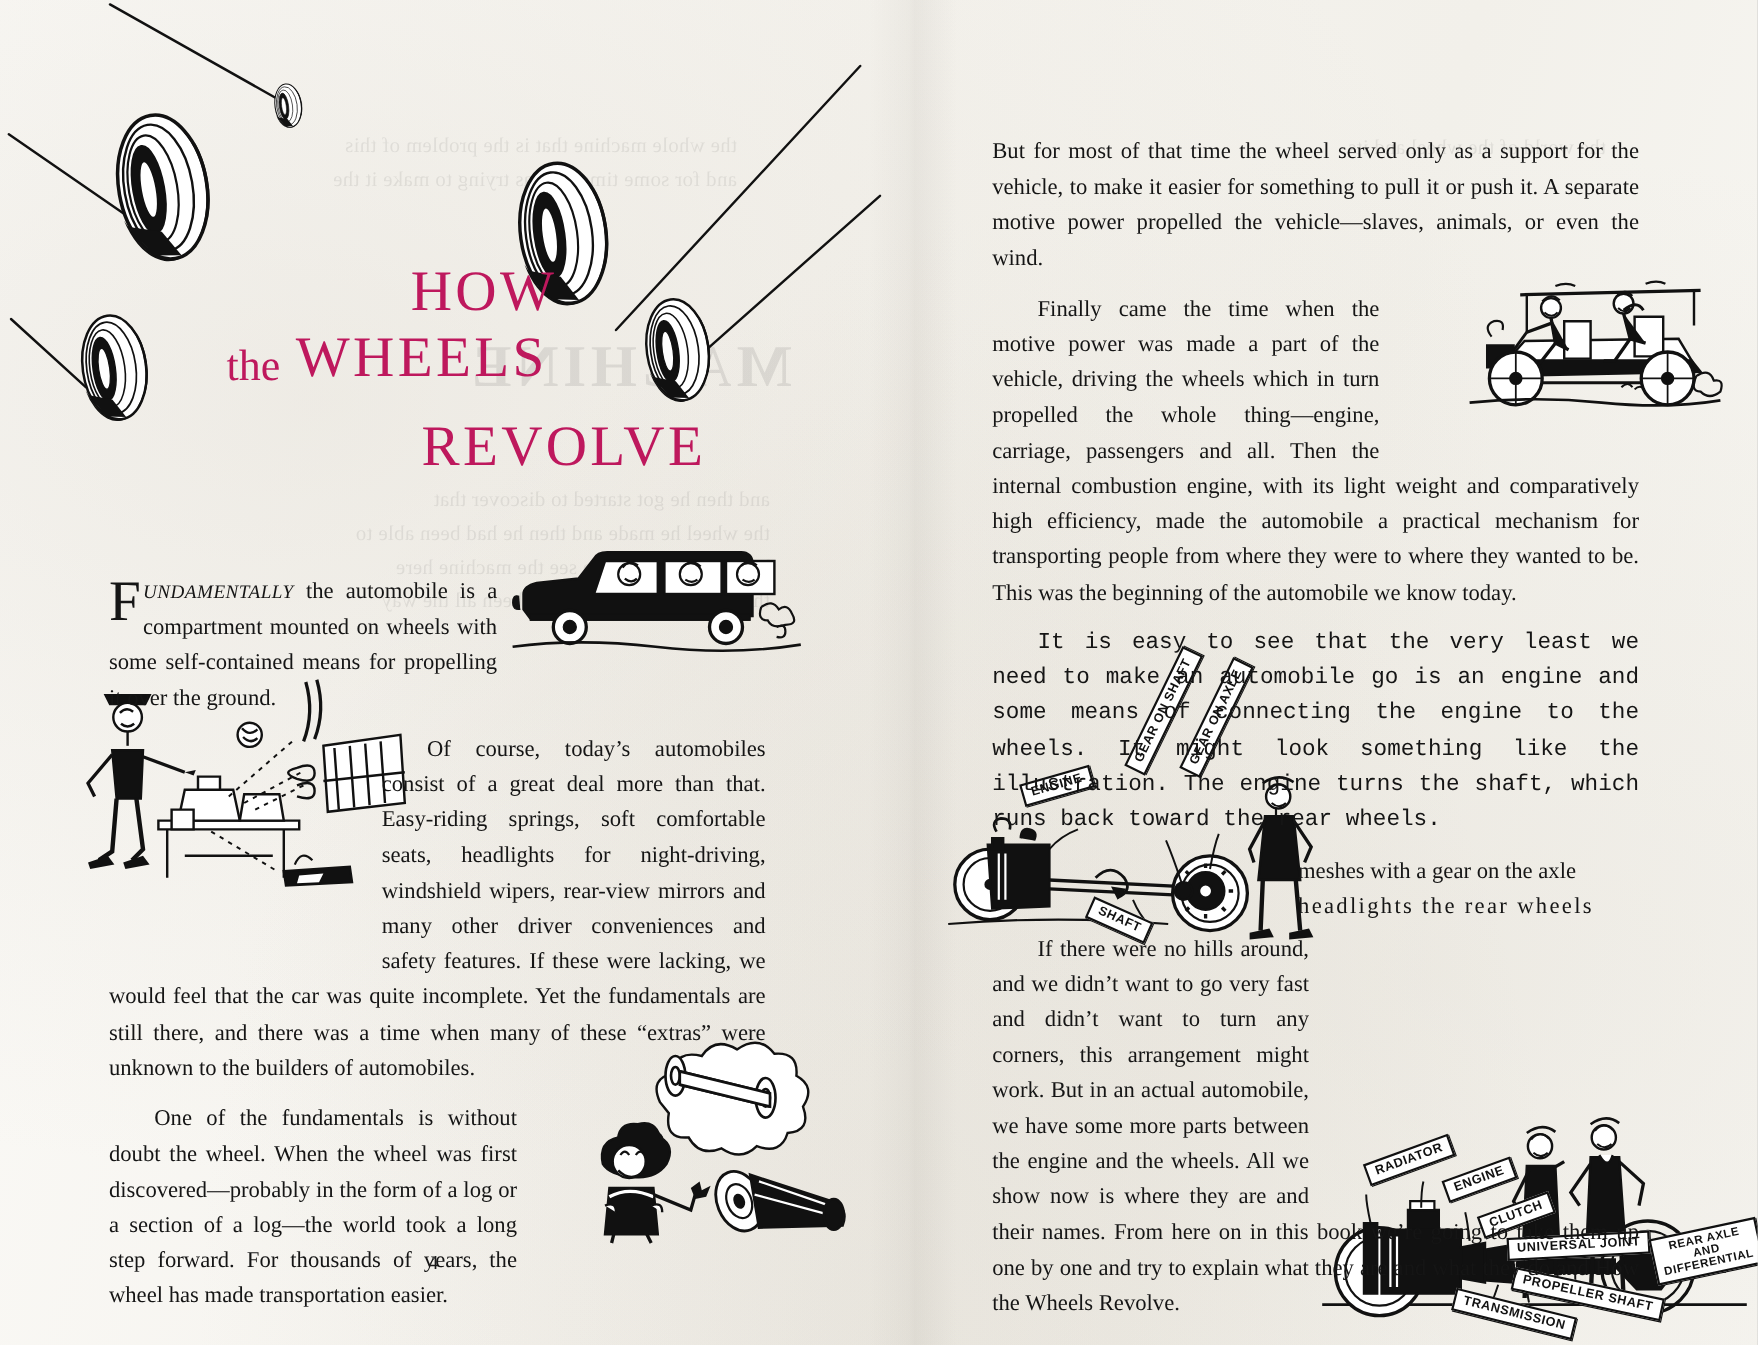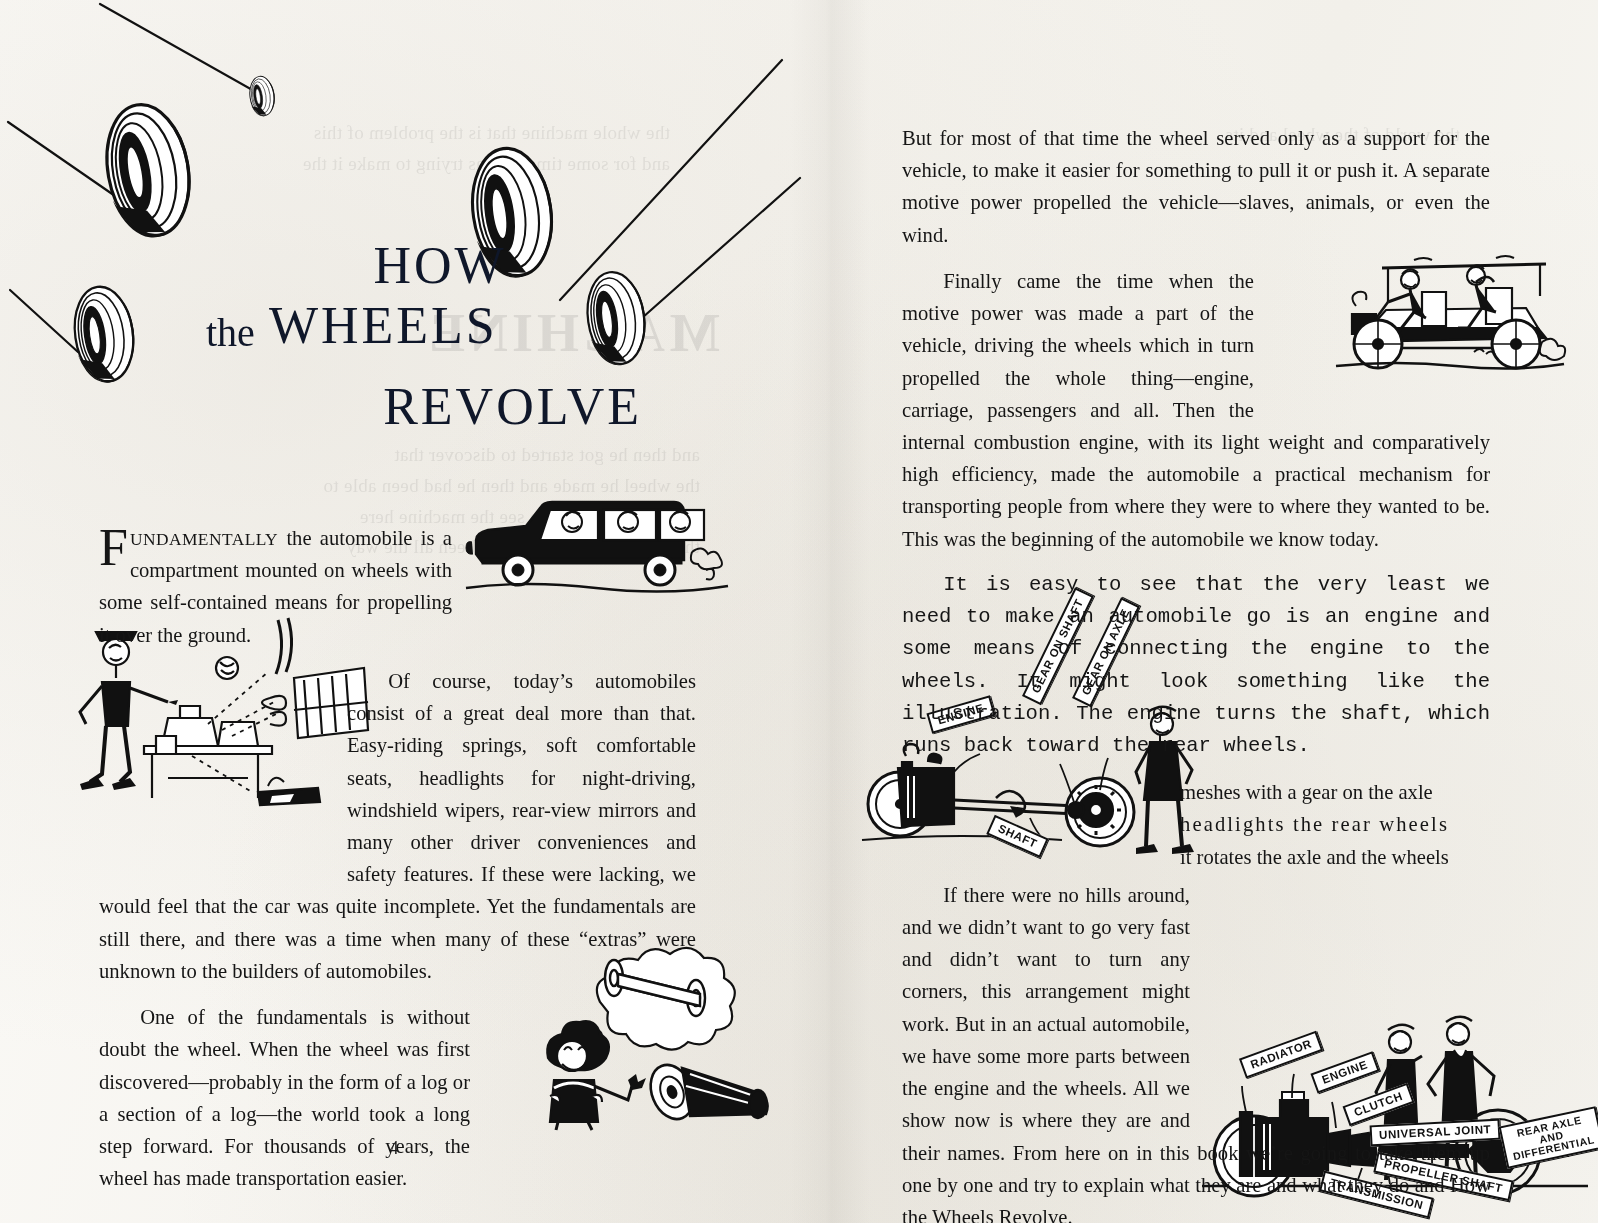--- a/index.html
+++ b/index.html
@@ -40,21 +40,21 @@
     font-family:"Liberation Serif",serif;
     line-height:1.62;font-size:19px;letter-spacing:.3px;
     pointer-events:none;user-select:none;white-space:pre-line;
   }
   .ghost.big{font-size:54px;font-weight:700;letter-spacing:4px;line-height:1.25;opacity:.10;}
 
   
   #headline{
     position:absolute;left:206px;top:236px;width:460px;z-index:6;
     font-family:"Liberation Serif","DejaVu Serif",serif;
-    color:#0f172a;
+    color:#be185d;
   }
   #headline .l{display:block;font-size:52px;line-height:1.16;letter-spacing:3px;}
   #headline .l1{text-align:center;padding-left:8px;}
   #headline .l2{text-align:left;}
   #headline .l3{text-align:right;padding-right:24px;margin-top:20px;}
   #headline .the{
     font-size:40px;letter-spacing:0px;padding-right:14px;
     position:relative;top:3px;
   }
 
@@ -72,21 +72,21 @@
   .col p{margin:14px;text-indent:2.0em;}
   .col p.noindent{text-indent:0;}
   .col p + p{margin-top:0px;font-family:Liberation Mono, monospace;}
 
   .dropcap{
     float:left;
     font-size:52px;line-height:.86;
     padding:2px 2px 0 0;margin-top:2px;
     font-family:"Liberation Serif",serif;
   }
-  .smallcaps{font-size:17.4px;letter-spacing:.45px;}
+  .smallcaps{font-size:17.4px;letter-spacing:.45px;font-style:italic;}
   .tracked{letter-spacing:2.1px;}
 
   
   .shape{float:right;height:1px;}
 
   #pagenum{
     position:absolute;left:374px;top:1138px;width:40px;text-align:center;
     font-size:18px;z-index:6;color:#1a1a1a;
   }
 
@@ -499,20 +499,19 @@
     <p class="noindent">But for most of that time the wheel served only as a support for the vehicle, to make it easier for something to pull it or push it. A separate motive power propelled the vehicle—slaves, animals, or even the wind.</p>
 
     <div class="shape" style="width:250px;height:158px;"></div>
     <p>Finally came the time when the motive power was made a part of the vehicle, driving the wheels which in turn propelled the whole thing—engine, carriage, passengers and all. Then the internal combustion engine, with its light weight and comparatively high efficiency, made the automobile a practical mechanism for transporting people from where they were to where they wanted to be. This was the beginning of the automobile we know today.</p>
 
     <p>It is easy to see that the very least we need to make an automobile go is an engine and some means of connecting the engine to the wheels. It might look something like the illustration. The engine turns the shaft, which runs back toward the rear wheels.</p>
 
     <div style="margin-left:292px;width:324px;text-indent:0;">
       <div>meshes with a gear on the axle</div>
       <div class="tracked">headlights the rear wheels</div>
-      <div>it rotates the axle and the wheels</div>
     </div>
 
     <div class="shape" style="width:314px;height:152px;margin-top:96px;"></div>
     <p style="margin-top:6px;">If there were no hills around, and we didn’t want to go very fast and didn’t want to turn any corners, this arrangement might work. But in an actual automobile, we have some more parts between the engine and the wheels. All we show now is where they are and their names. From here on in this book we’re going to take them up one by one and try to explain what they are and what they do and How the Wheels Revolve.</p>
   </div>
 
 </div>
 
 </body></html>

